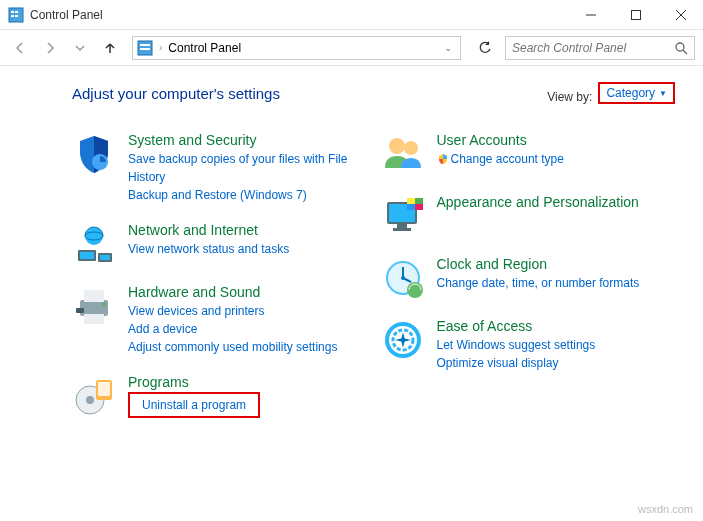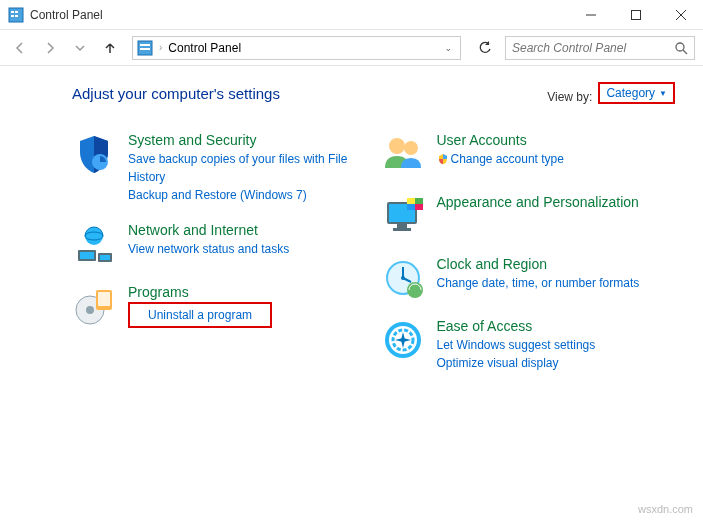--- a/index.html
+++ b/index.html
@@ -33,21 +33,21 @@
     .view-by-value { color: #0066cc; border: 2px solid #d00; padding: 2px 6px; display: flex; align-items: center; gap: 4px; }
     .view-by-value .drop { font-size: 8px; }
 
     .columns { display: flex; gap: 14px; }
     .col { flex: 1; }
     .cat { display: flex; gap: 12px; margin-bottom: 18px; }
     .cat-icon { width: 44px; height: 44px; flex-shrink: 0; }
     .cat-body { flex: 1; }
     .cat-title { color: #0a7a3b; font-size: 14px; margin-bottom: 2px; cursor: pointer; }
     .cat-link { color: #0066cc; font-size: 12px; display: block; line-height: 1.5; cursor: pointer; }
-    .highlight-box { border: 2px solid #d00; padding: 2px 18px; display: inline-block; }
+    .highlight-box { border: 2px solid #d00; padding: 2px 12px; display: inline-block; }
 
     .watermark { position: absolute; bottom: 6px; right: 10px; font-size: 11px; color: #bbb; }
   </style>
 </head>
 <body>
 
 <div class="titlebar">
   <svg class="titlebar-icon" viewBox="0 0 16 16">
     <rect x="1" y="1" width="14" height="14" fill="#4aa3df" stroke="#1a6fb0"></rect>
     <rect x="3" y="4" width="3" height="2" fill="#fff"></rect>
@@ -164,20 +164,35 @@
             <rect x="8" y="30" width="14" height="7" fill="#29b6f6"></rect>
             <rect x="26" y="31" width="14" height="9" rx="1" fill="#546e7a"></rect>
             <rect x="28" y="33" width="10" height="5" fill="#29b6f6"></rect>
           </svg>
         <div class="cat-body">
           <div class="cat-title">Network and Internet</div>
           <a class="cat-link">View network status and tasks</a>
         </div>
       </div>
 
+      <div class="cat">
+        <svg class="cat-icon" viewBox="0 0 44 44">
+            <rect x="8" y="16" width="28" height="16" rx="2" fill="#90a4ae"></rect>
+            <rect x="12" y="6" width="20" height="12" fill="#eceff1"></rect>
+            <rect x="12" y="30" width="20" height="10" fill="#eceff1"></rect>
+            <circle cx="32" cy="20" r="1.5" fill="#4caf50"></circle>
+            <rect x="4" y="24" width="8" height="5" rx="1" fill="#455a64"></rect>
+          </svg>
+        <div class="cat-body">
+          <div class="cat-title">Hardware and Sound</div>
+          <a class="cat-link">View devices and printers</a>
+          <a class="cat-link">Add a device</a>
+          <a class="cat-link">Adjust commonly used mobility settings</a>
+        </div>
+      </div>
 
       <div class="cat">
         <svg class="cat-icon" viewBox="0 0 44 44">
             <circle cx="18" cy="26" r="14" fill="#eceff1" stroke="#90a4ae"></circle>
             <circle cx="18" cy="26" r="4" fill="#90a4ae"></circle>
             <rect x="24" y="6" width="16" height="20" rx="2" fill="#ffb74d"></rect>
             <rect x="26" y="8" width="12" height="14" fill="#fff3e0"></rect>
           </svg>
         <div class="cat-body">
           <div class="cat-title">Programs</div>

